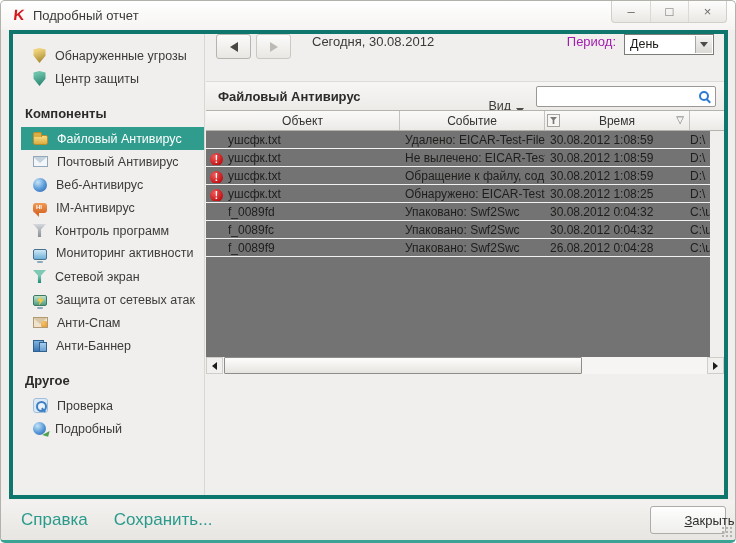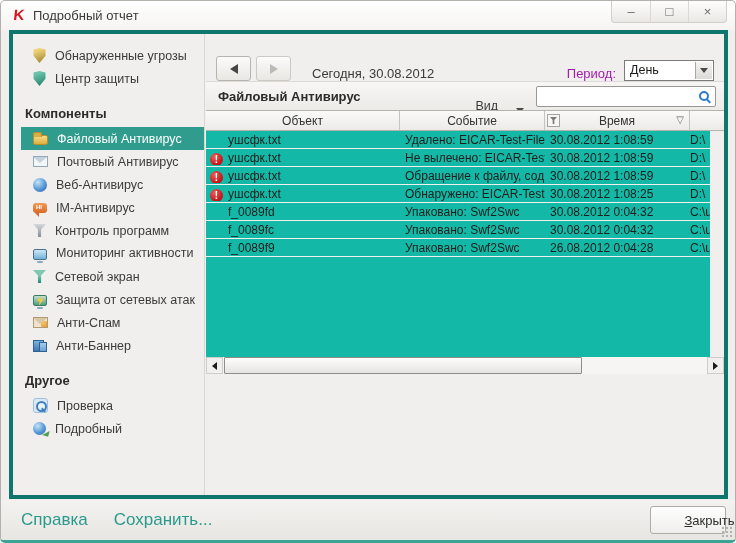--- a/index.html
+++ b/index.html
@@ -78,62 +78,62 @@
     background:linear-gradient(#a8cdeb,#6aa0d4); border:1px solid #2f618f; }
   .ic-mag{ width:15px; height:15px; }
   .ic-mag.boxed{ background:#dce9f5; border:1px solid #9fc0dd; border-radius:3px; }
   .ic-mag::before{ content:""; position:absolute; left:2px; top:2px; width:7px; height:7px;
     border:2px solid #3f7fc1; border-radius:50%; background:#eaf3fb; }
   .ic-mag::after{ content:""; position:absolute; right:1px; bottom:1px; width:5px; height:2px;
     background:#3f7fc1; transform:rotate(45deg); }
 
   
   .content{ position:absolute; left:193px; right:0; top:0; bottom:0; }
-  .toolbar{ position:absolute; top:0; left:0; right:0; height:47px; display:flex; align-items:flex-end; padding:0 10px; }
+  .toolbar{ position:absolute; top:0; left:0; right:0; height:47px; display:flex; align-items:flex-start; padding:0 10px; }
   .nav-btn{ width:35px; height:25px; border:1px solid #b7b4af; border-radius:3px; margin-right:5px;
     background:linear-gradient(#fbfbfa,#e9e7e3); display:flex; align-items:center; justify-content:center; cursor:pointer; }
   .nav-btn.disabled{ border-color:#ccc9c4; cursor:default; }
   .arr-left{ width:0; height:0; border-top:5px solid transparent; border-bottom:5px solid transparent; border-right:8px solid #474744; }
   .arr-right{ width:0; height:0; border-top:5px solid transparent; border-bottom:5px solid transparent; border-left:8px solid #bdbab5; }
   .date-text{ margin-left:16px; font-size:13px; color:#3a3a38; }
   .tb-spacer{ flex:1; }
   .period-label{ font-size:13px; color:#a21caf; margin-right:8px; }
   .combo{ width:90px; height:21px; border:1px solid #7b7b78; background:#fff; position:relative; cursor:pointer; }
   .combo-value{ position:absolute; left:5px; top:0; line-height:19px; font-size:12.5px; color:#1c1c1a; }
   .combo-btn{ position:absolute; right:1px; top:1px; bottom:1px; width:17px;
     background:linear-gradient(#f4f3f2,#dcdad6); border-left:1px solid #a9a7a3;
     display:flex; align-items:center; justify-content:center; }
   .caret-down{ width:0; height:0; border-left:4px solid transparent; border-right:4px solid transparent; border-top:5px solid #4a4a46; }
 
   .sec-head{ position:absolute; top:47px; left:0; right:0; height:29px;
     background:linear-gradient(#f7f6f5,#edebe8); border-top:1px solid #dddbd7;
     display:flex; align-items:center; padding:0 8px 0 12px; }
   .sec-title{ font-size:13px; font-weight:bold; color:#2b2b29; }
-  .view-ctl{ margin-left:auto; margin-right:12px; display:flex; align-items:flex-end; gap:18px; font-size:12.5px; color:#3a3a38; cursor:pointer;margin-top:20px; }
+  .view-ctl{ margin-left:auto; margin-right:12px; display:flex; align-items:flex-end; gap:5px; font-size:12.5px; color:#3a3a38; cursor:pointer;margin-top:20px; }
   .search-box{ position:relative; width:180px; height:21px; }
   .search-input{ width:100%; height:100%; border:1px solid #9a9894; border-radius:2px;
     padding:0 22px 0 5px; font-size:12px; font-family:"Liberation Sans", sans-serif; outline:none; }
   .mini-mag{ position:absolute; right:5px; top:4px; width:13px; height:13px; }
   .mini-mag::before{ content:""; position:absolute; left:1px; top:1px; width:6px; height:6px;
     border:2px solid #2f7ad1; border-radius:50%; }
   .mini-mag::after{ content:""; position:absolute; right:0; bottom:1px; width:5px; height:2px;
     background:#2f7ad1; transform:rotate(45deg); }
 
   
   .thead{ position:absolute; top:76px; left:0; right:0; height:21px; display:flex;
     background:linear-gradient(#fafaf9,#eceae7); border-top:1px solid #b5b3ae; border-bottom:1px solid #b5b3ae; }
   .th{ position:relative; border-right:1px solid #c5c3be; display:flex; align-items:center; justify-content:center;
     font-size:12px; color:#333331; cursor:pointer; }
   .th-obj{ width:194px; } .th-event{ width:145px; } .th-time{ width:145px; } .th-path{ flex:1; border-right:none; }
   .ic-filter{ position:absolute; left:2px; top:3px; width:13px; height:13px; border:1px solid #a5a39d; background:#f7f6f4; }
   .ic-filter::after{ content:""; position:absolute; left:2px; top:2px; width:7px; height:7px;
     background:#7c7a76; clip-path:polygon(0 0,100% 0,62% 42%,62% 100%,38% 100%,38% 42%); }
   .sort-glyph{ position:absolute; right:5px; top:4px; font-size:10px; line-height:1; color:#6b6b68; }
 
-  .table-bg{ position:absolute; top:97px; left:0; right:14px; height:226px; background:#14b8a6; overflow:hidden; }
+  .table-bg{ position:absolute; top:97px; left:0; right:14px; height:226px; background:#737373; overflow:hidden; }
   .trow{ height:18px; display:flex; align-items:center; border-bottom:1px solid #f2f1ef; font-size:12px; color:#1e1e1c; cursor:default; }
   .cell{ overflow:hidden; white-space:nowrap; }
   .c-obj{ width:194px; padding-left:22px; position:relative; }
   .c-event{ width:145px; padding-left:5px; }
   .c-time{ width:145px; padding-left:5px; }
   .c-path{ flex:1; text-align:right; padding-right:13px; }
   .err{ position:absolute; left:4px; top:2px; width:13px; height:13px; border-radius:50%;
     background:radial-gradient(circle at 35% 30%,#ef5a57,#bf0d12 75%);
     color:#fff; font-size:10px; font-weight:bold; text-align:center; line-height:13px; }
   .err::after{ content:"!"; }

